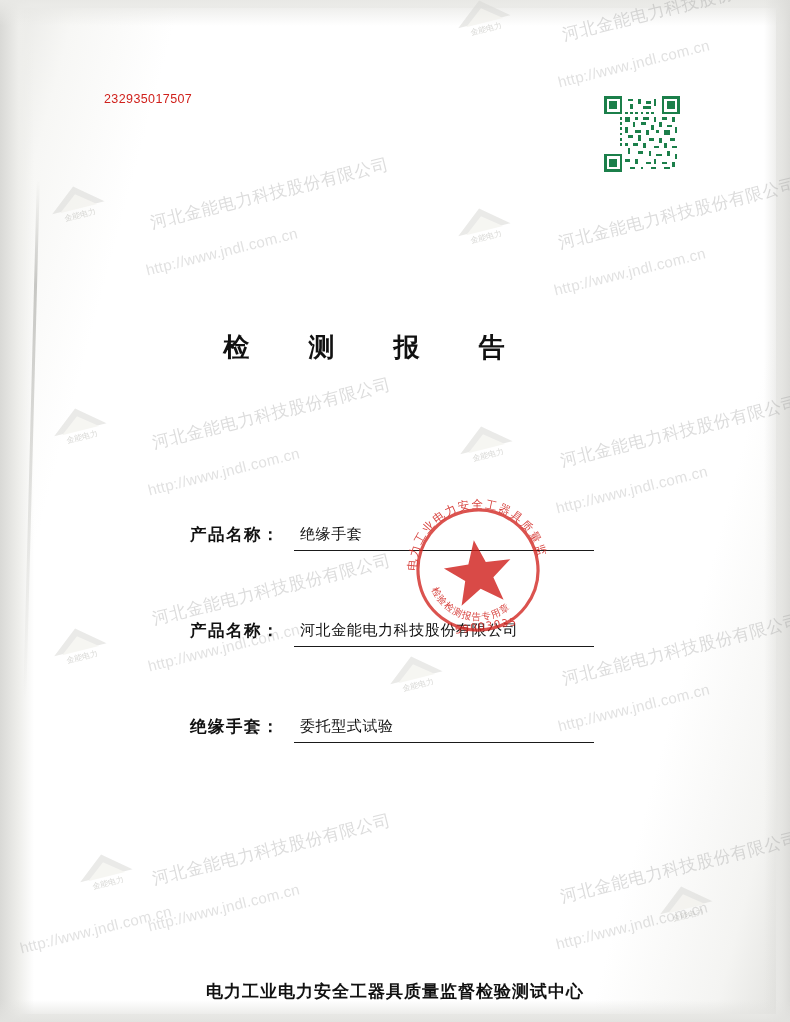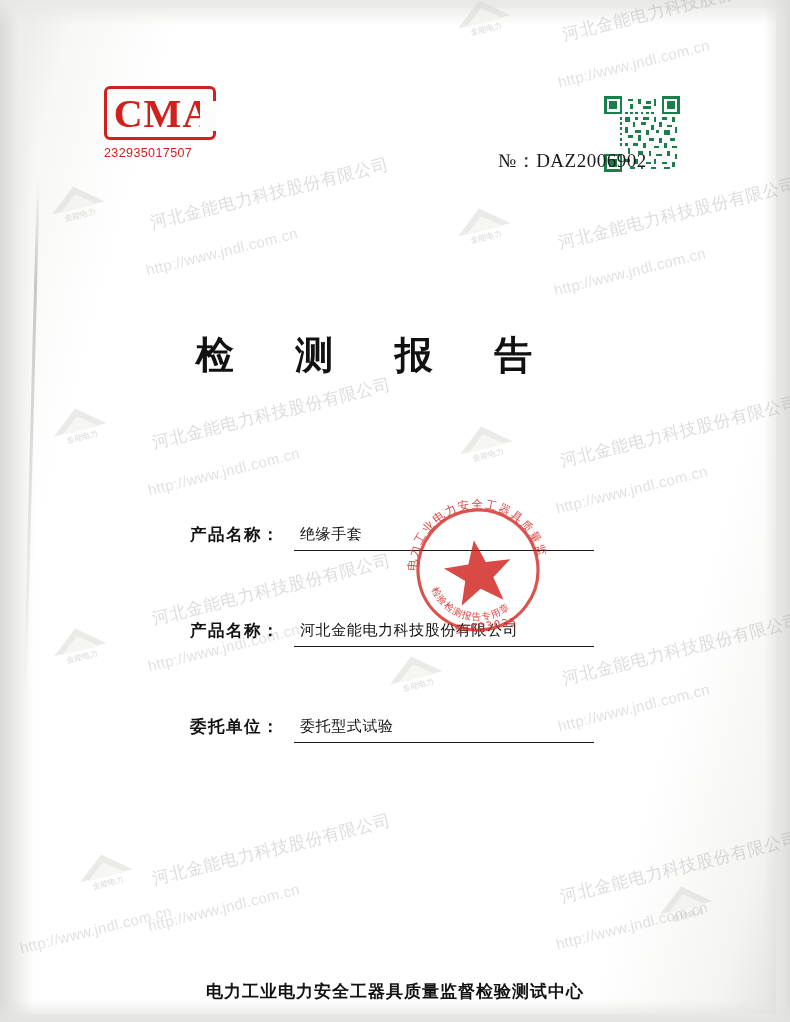--- a/index.html
+++ b/index.html
@@ -161,23 +161,23 @@
     letter-spacing: 0.5px;
   }
 
   
   .doc-title {
     position: absolute;
     left: 0;
     top: 330px;
     width: 728px;
     text-align: center;
-    font-family: Liberation Serif, serif;
+    font-family: Liberation Sans, sans-serif;
     font-weight: bold;
-    font-size: 38px;
+    font-size: 26px;
     letter-spacing: 26px;
     text-indent: 26px;
     color: #111;
   }
 
   
   .fields {
     position: absolute;
     left: 190px;
     top: 512px;
@@ -342,24 +342,20 @@
         <text x="31" y="36" font-size="8" fill="#b9b9b4" text-anchor="middle" font-family="DejaVu Sans, sans-serif">金能电力</text>
       </svg>
     </div>
     <div class="wm-text wm-cn" style="left:558px; top:886px;">河北金能电力科技股份有限公司</div>
     <div class="wm-text wm-en" style="left:554px; top:936px;">http://www.jndl.com.cn</div>
 
     <div class="wm-text wm-en" style="left:18px; top:940px;">http://www.jndl.com.cn</div>
   </div>
 
   <div class="cma-block">
-    <div class="cma-box">
-      <div class="cma-letters">CMA</div>
-      <div class="cma-cut"></div>
-    </div>
     <div class="cma-number">232935017507</div>
   </div>
 
   <div class="qr">
     <svg viewBox="0 0 29 29" width="76" height="76" shape-rendering="crispEdges">
       <rect width="29" height="29" fill="#ffffff"></rect>
       <g fill="#1b7f4a">
 
         <rect x="0" y="0" width="7" height="1"></rect>
           <rect x="0" y="6" width="7" height="1"></rect>
@@ -439,40 +435,39 @@
         <rect x="22" y="25" width="2" height="1"></rect>
           <rect x="26" y="25" width="1" height="2"></rect>
         <rect x="10" y="27" width="2" height="1"></rect>
           <rect x="14" y="27" width="1" height="1"></rect>
         <rect x="18" y="27" width="2" height="1"></rect>
           <rect x="23" y="27" width="2" height="1"></rect>
       </g>
     </svg>
   </div>
 
-  <div class="report-no">№：DAZ2006902</div>
 
   <div class="doc-title">检 测 报 告</div>
 
   <div class="fields">
 
     <div class="field-row">
       <div class="field-label">产品名称：</div>
       <div class="field-value">绝缘手套</div>
       <div class="field-underline"></div>
     </div>
 
     <div class="field-row">
       <div class="field-label">产品名称：</div>
       <div class="field-value">河北金能电力科技股份有限公司</div>
       <div class="field-underline"></div>
     </div>
 
     <div class="field-row">
-      <div class="field-label">委托单位：</div>
+      <div class="field-label">绝缘手套：</div>
       <div class="field-value">委托型式试验</div>
       <div class="field-underline"></div>
     </div>
 
   </div>
 
   <div class="stamp">
     <svg viewBox="0 0 160 160" width="160" height="160">
       <defs>
         <path id="arcTop" d="M 18,80 A 62,62 0 0 1 142,80" fill="none"></path>

